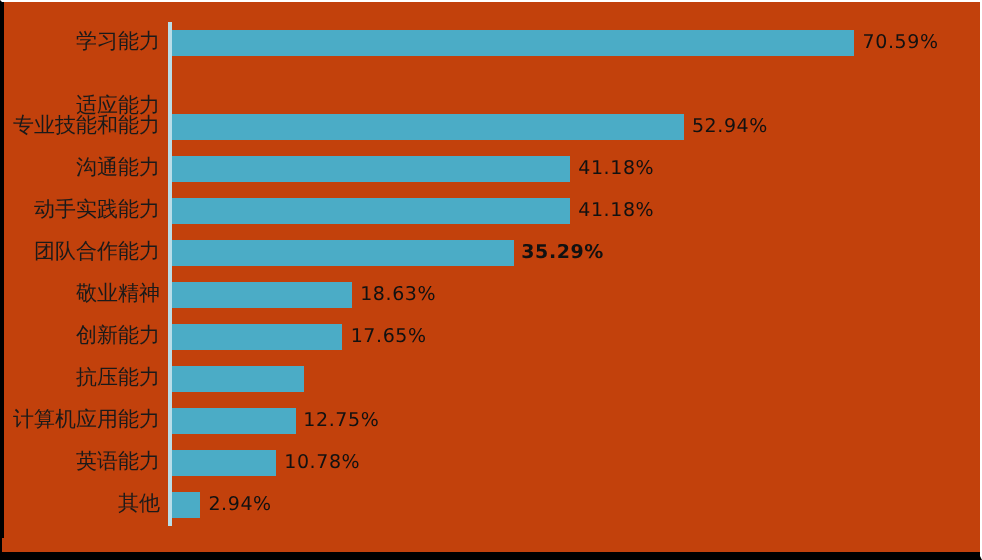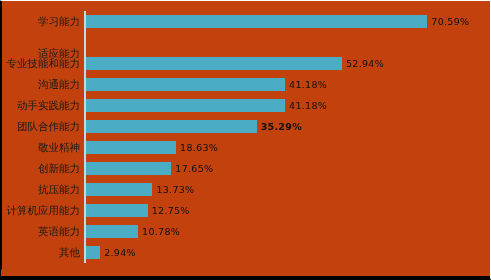--- a/index.html
+++ b/index.html
@@ -157,21 +157,20 @@
           <div class="bar-label">创新能力</div>
           <div class="bar-track" style="width: 406px;">
             <div class="bar-fill" style="width: 85.3377px; background: rgb(75, 172, 198);"></div>
             <div class="bar-value" style="left: 89.3377px;">17.65%</div>
           </div>
         </div>
         <div class="bar-row" style="top: 170px;">
           <div class="bar-label">抗压能力</div>
           <div class="bar-track" style="width: 406px;">
             <div class="bar-fill" style="width: 66.3846px; background: rgb(75, 172, 198);"></div>
-            <div class="bar-value" style="left: 70.3846px;">13.73%</div>
           </div>
         </div>
         <div class="bar-row" style="top: 191px;">
           <div class="bar-label">计算机应用能力</div>
           <div class="bar-track" style="width: 406px;">
             <div class="bar-fill" style="width: 61.6463px; background: rgb(75, 172, 198);"></div>
             <div class="bar-value" style="left: 65.6462px;">12.75%</div>
           </div>
         </div>
         <div class="bar-row" style="top: 212px;">

